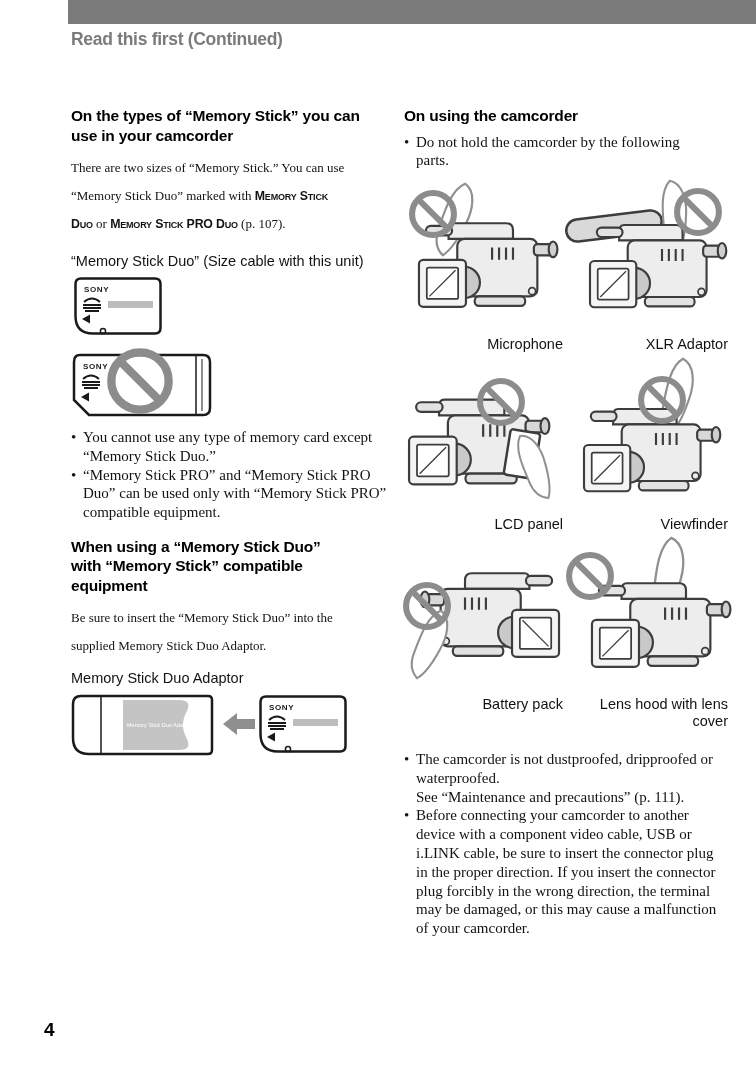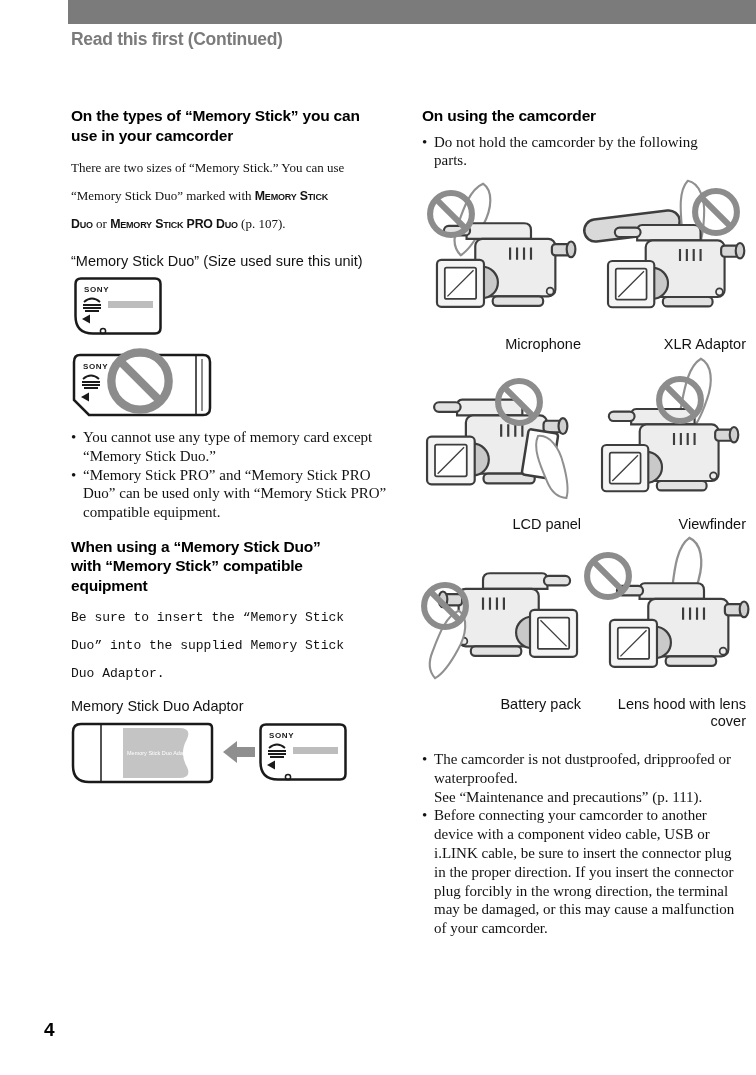--- a/index.html
+++ b/index.html
@@ -2,28 +2,28 @@
 <html><head>
 <meta charset="utf-8">
 <style>
   html,body{margin:0;padding:0;background:#ffffff;}
   .page{position:relative;width:756px;height:1075px;background:#fff;overflow:hidden;
         font-family:"Liberation Serif",serif;color:#121212;}
   .header-bar{position:absolute;left:68px;top:0;width:688px;height:24px;background:#7b7b7b;}
   .header-title{position:absolute;left:71px;top:29px;font-family:"Liberation Sans",sans-serif;
         font-weight:700;font-size:17.5px;color:#7b7b7b;letter-spacing:-0.3px;}
   .col-left{position:absolute;left:71px;top:106px;width:322px;}
-  .col-right{position:absolute;left:422px;top:106px;width:326px;}
+  .col-right{position:absolute;left:404px;top:106px;width:326px;}
   h2.sec{font-family:"Liberation Sans",sans-serif;font-weight:700;font-size:15.5px;
         line-height:19.5px;margin:0;color:#000;letter-spacing:-0.2px;}
   .sec1{max-width:292px;}
   .sec2{max-width:272px;margin-top:15px !important;}
   p.serif{font-size:13px;line-height:28px;margin:9px 0 0;}
   .intro{max-width:282px;}
-  .sec2-body{max-width:302px;margin-top:10px;font-family:Liberation Mono, monospace;}
+  .sec2-body{max-width:302px;margin-top:10px;}
   .mslogo{font-family:"Liberation Sans",sans-serif;font-weight:700;font-variant:small-caps;
         letter-spacing:-0.2px;font-size:0.95em;}
   .sans-cap{font-family:"Liberation Sans",sans-serif;font-size:14.5px;line-height:18px;margin:14px 0 0;}
   ul.dots{list-style:none;margin:9px 0 0;padding:0;font-size:15px;line-height:18.8px;}
   ul.dots li{position:relative;padding-left:12px;white-space:pre-line;}
   ul.dots li::before{content:"•";position:absolute;left:0;top:0;}
   .illus{position:relative;}
   .illus svg{display:block;}
   .duo-fig{margin-top:7px;height:60px;}
   .ms-fig{margin-top:10px;height:72px;}
@@ -85,21 +85,21 @@
 
   <div class="header-bar"></div>
   <div class="header-title">Read this first (Continued)</div>
 
   <div class="col-left">
 
     <h2 class="sec sec1">On the types of “Memory Stick” you can use in your camcorder</h2>
 
     <p class="serif intro"><span>There are two sizes of “Memory Stick.” You can use “Memory Stick Duo” marked with </span><span class="mslogo">Memory Stick Duo</span><span> or </span><span class="mslogo">Memory Stick PRO Duo</span><span> (p. 107).</span></p>
 
-    <p class="sans-cap" style="max-width:300px">“Memory Stick Duo” (Size used sure this unit)</p>
+    <p class="sans-cap" style="max-width:300px">“Memory Stick Duo” (Size cable with this unit)</p>
 
     <div class="illus duo-fig">
       <svg class="abs" style="left:3px;top:0" width="88" height="58" viewBox="0 0 88 58">
           <use href="#sym-duocard"></use>
         </svg>
     </div>
 
 
     <div class="illus ms-fig">
       <svg class="abs" style="left:0;top:6px" width="142" height="64" viewBox="0 0 142 64">

